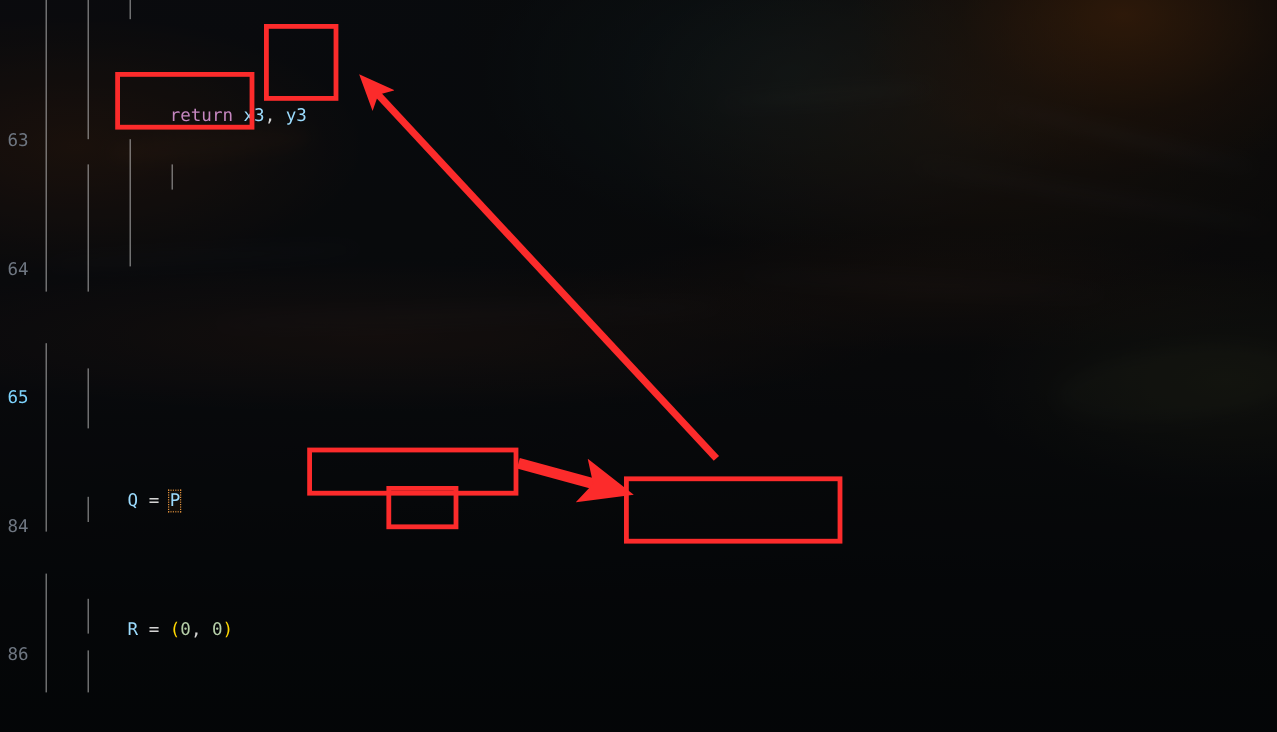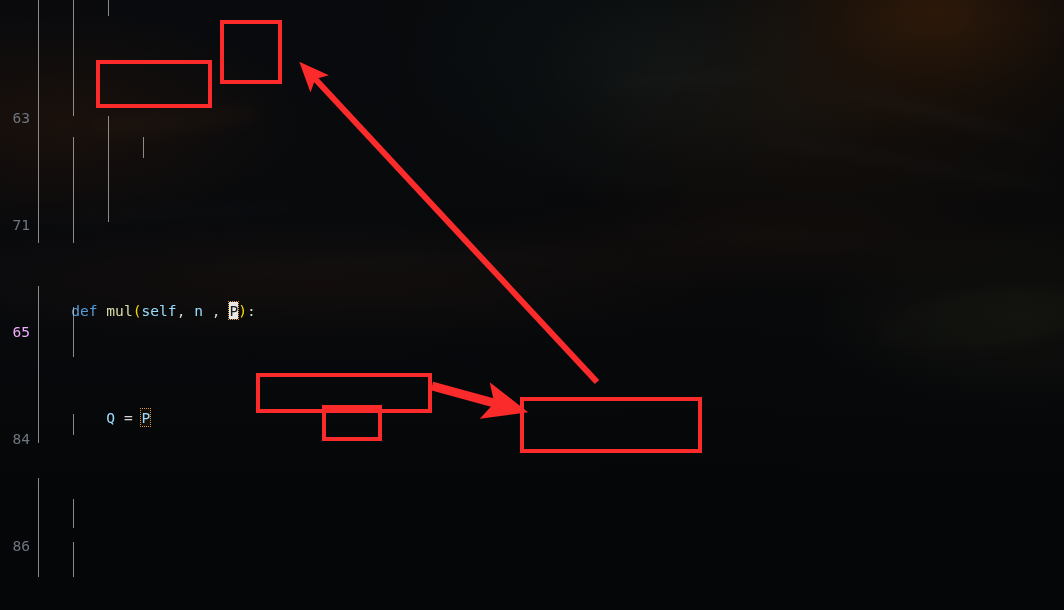--- a/index.html
+++ b/index.html
@@ -70,26 +70,26 @@
   }
   .row {
     position: relative;
     height: 21.4px;
     white-space: pre;
   }
   .lineno {
     position: absolute;
     left: 0;
     width: 30px;
-    text-align: right;
+    text-align: center;
     color: #6e7681;
     font-size: 14.6px;
     line-height: 21.4px;
   }
-  .lineno.active { color: #f0abfc; }
+  .lineno.active { color: #7dd3fc; }
   .code {
     position: absolute;
     left: 36px;
     top: 0;
     line-height: 21.4px;
   }
   
   .guide {
     position: absolute;
     width: 1px;
@@ -168,39 +168,40 @@
   <div class="guide" style="left:73px;top:414px;height:21px;"></div>
   <div class="guide" style="left:38px;top:478px;height:99px;"></div>
   <div class="guide" style="left:73px;top:499px;height:29px;"></div>
   <div class="guide" style="left:73px;top:542px;height:35px;"></div>
 
   <div id="code-area">
 
     
     <div class="row" style="top:0px;">
       <span class="lineno">63</span>
+      <span class="code">            <span class="ctl">return</span> <span class="var">x3</span><span class="pun">,</span> <span class="var">y3</span></span>
     </div>
     
     <div class="row" style="top:21.4px;">
-      <span class="lineno">71</span>
+      <span class="lineno">64</span>
       <span class="code"></span>
     </div>
     
     <div class="row" style="top:42.8px;">
       <span class="lineno active">65</span>
-      <span class="code">    <span class="kw">def</span> <span class="fn">mul</span><span class="p1">(</span><span class="var">self</span><span class="pun">,</span> <span class="var">n</span> <span class="pun">,</span> <span class="sel">P</span><span class="p1">)</span><span class="pun">:</span></span>
     </div>
     
     <div class="row" style="top:64.2px;">
       <span class="lineno">84</span>
       <span class="code">        <span class="var">Q</span> <span class="pun">=</span> <span class="var occ">P</span></span>
     </div>
     
     <div class="row" style="top:85.6px;">
       <span class="lineno">86</span>
+      <span class="code">        <span class="var">R</span> <span class="pun">=</span> <span class="p1">(</span><span class="num">0</span><span class="pun">,</span> <span class="num">0</span><span class="p1">)</span></span>
     </div>
     
     
     
     
     
     
     
     
     

